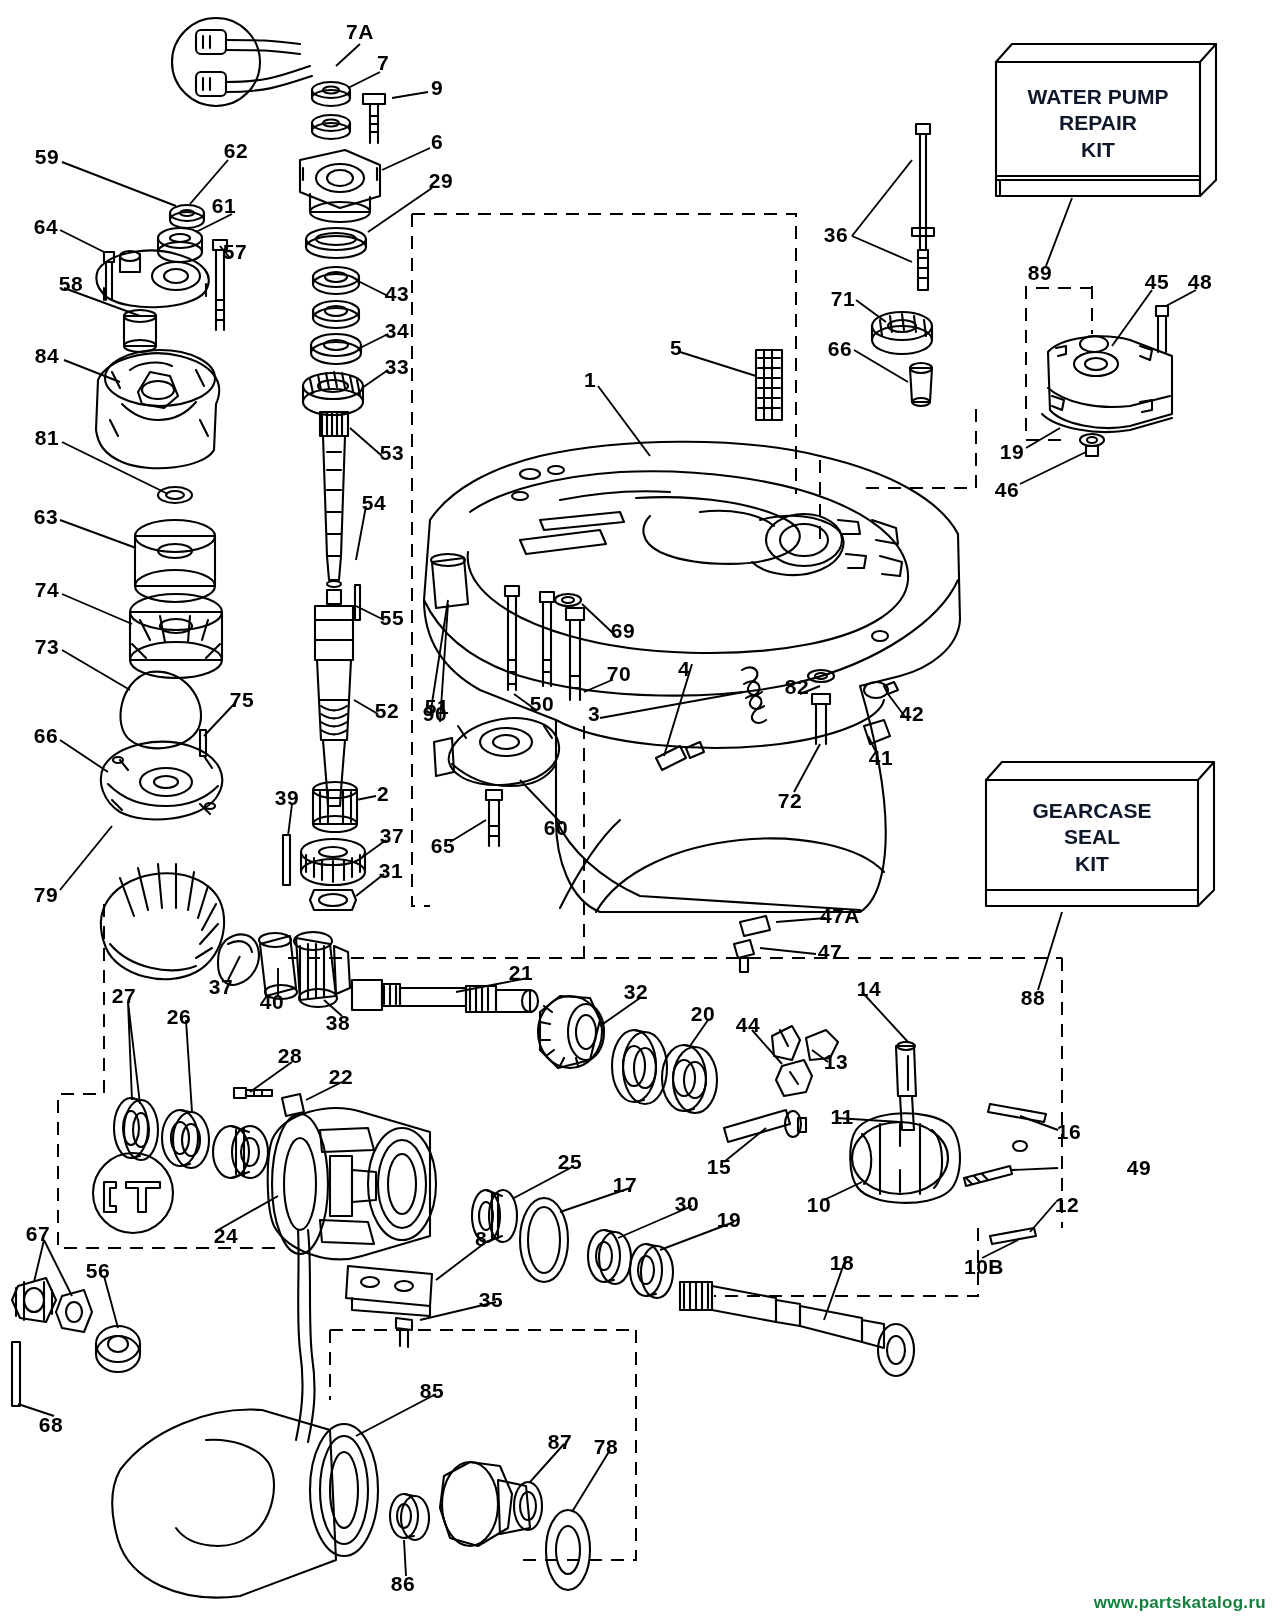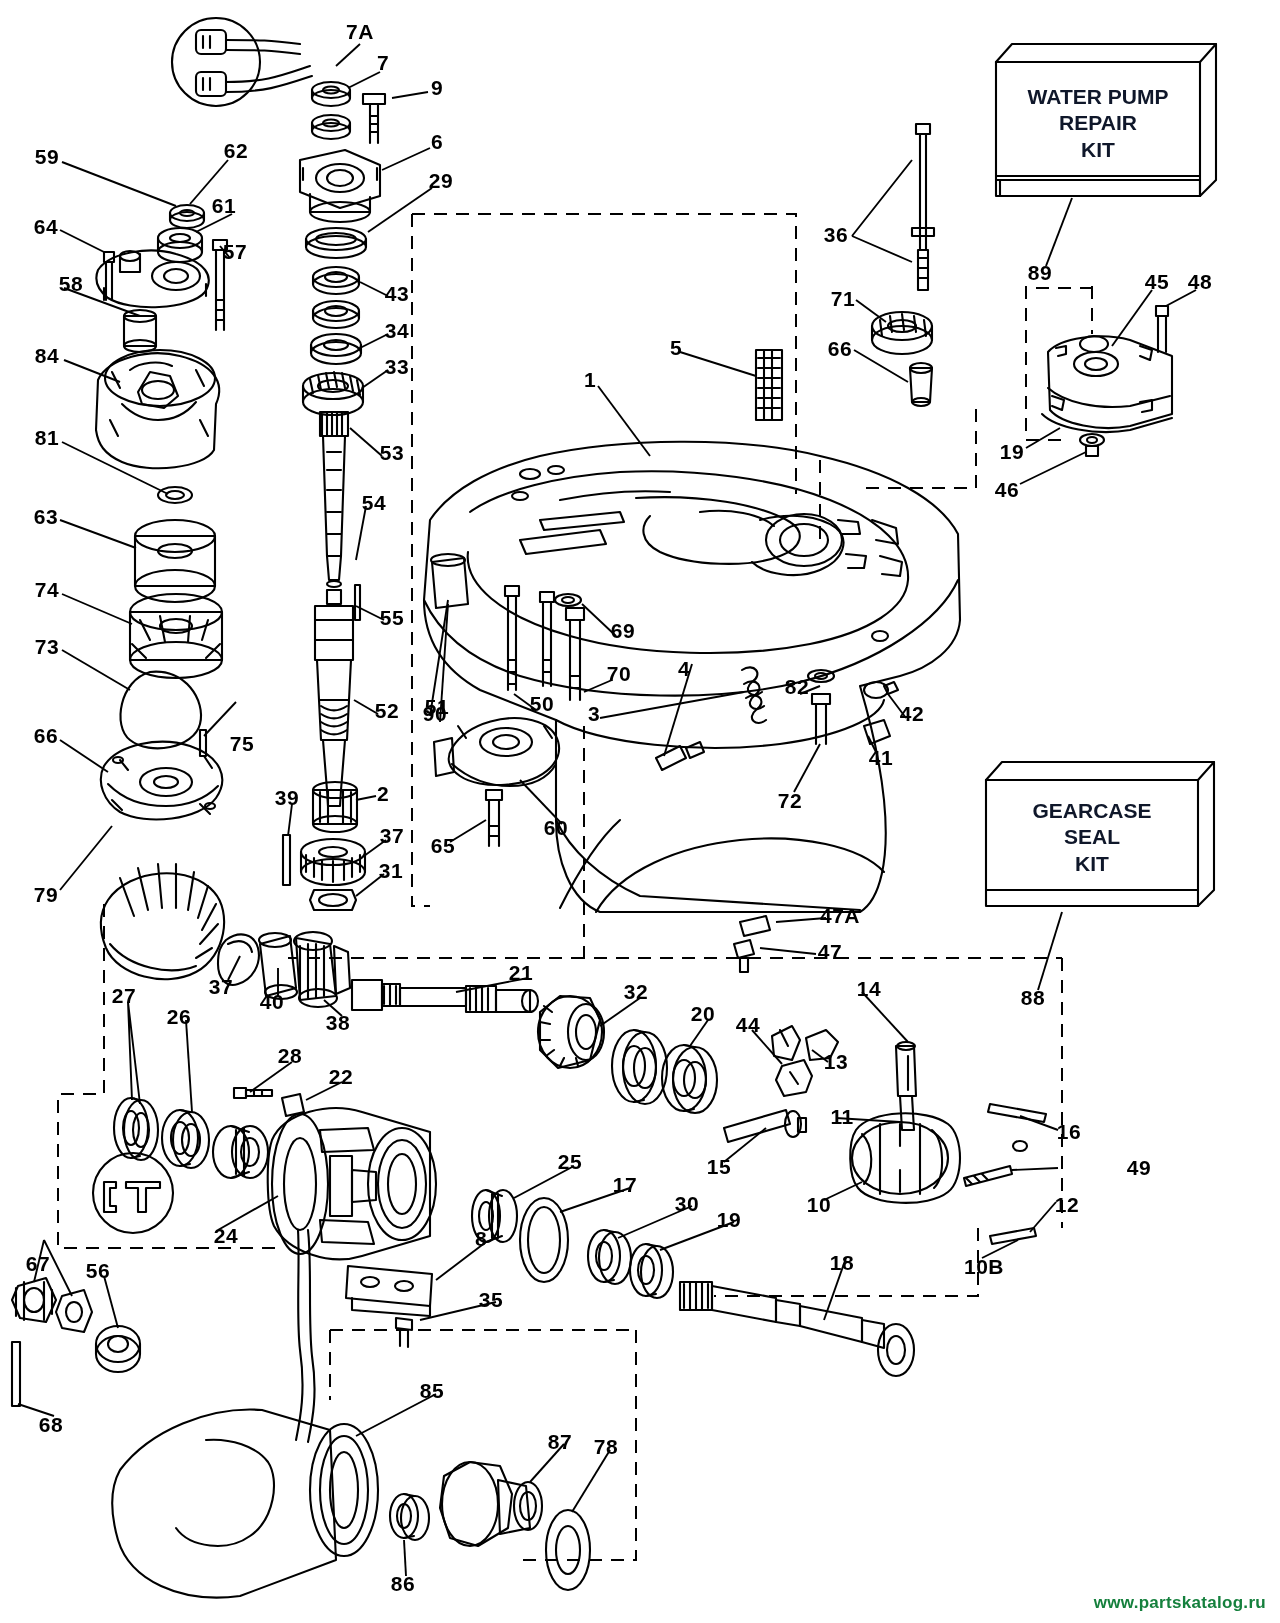--- a/index.html
+++ b/index.html
@@ -649,21 +649,21 @@
     <div class="callout" style="left:397px; top:330px;">34</div>
     <div class="callout" style="left:47px; top:355px;">84</div>
     <div class="callout" style="left:397px; top:366px;">33</div>
     <div class="callout" style="left:47px; top:437px;">81</div>
     <div class="callout" style="left:392px; top:452px;">53</div>
     <div class="callout" style="left:374px; top:502px;">54</div>
     <div class="callout" style="left:46px; top:516px;">63</div>
     <div class="callout" style="left:47px; top:589px;">74</div>
     <div class="callout" style="left:392px; top:617px;">55</div>
     <div class="callout" style="left:47px; top:646px;">73</div>
-    <div class="callout" style="left:242px; top:699px;margin-top:44px;">75</div>
+    <div class="callout" style="left:242px; top:699px;">75</div>
     <div class="callout" style="left:46px; top:735px;">66</div>
     <div class="callout" style="left:387px; top:710px;">52</div>
     <div class="callout" style="left:437px; top:706px;">51</div>
     <div class="callout" style="left:435px; top:713px;">90</div>
     <div class="callout" style="left:542px; top:703px;">50</div>
     <div class="callout" style="left:619px; top:673px;">70</div>
     <div class="callout" style="left:623px; top:630px;">69</div>
     <div class="callout" style="left:594px; top:713px;">3</div>
     <div class="callout" style="left:684px; top:668px;">4</div>
     <div class="callout" style="left:797px; top:686px;">82</div>
@@ -711,21 +711,21 @@
     <div class="callout" style="left:719px; top:1166px;">15</div>
     <div class="callout" style="left:819px; top:1204px;">10</div>
     <div class="callout" style="left:570px; top:1161px;">25</div>
     <div class="callout" style="left:625px; top:1184px;">17</div>
     <div class="callout" style="left:687px; top:1203px;">30</div>
     <div class="callout" style="left:729px; top:1219px;">19</div>
     <div class="callout" style="left:842px; top:1262px;">18</div>
     <div class="callout" style="left:984px; top:1266px;">10B</div>
     <div class="callout" style="left:481px; top:1238px;">8</div>
     <div class="callout" style="left:491px; top:1299px;">35</div>
-    <div class="callout" style="left:38px; top:1233px;margin-top:30px;">67</div>
+    <div class="callout" style="left:38px; top:1233px;">67</div>
     <div class="callout" style="left:98px; top:1270px;">56</div>
     <div class="callout" style="left:51px; top:1424px;">68</div>
     <div class="callout" style="left:432px; top:1390px;">85</div>
     <div class="callout" style="left:560px; top:1441px;">87</div>
     <div class="callout" style="left:606px; top:1446px;">78</div>
     <div class="callout" style="left:403px; top:1583px;">86</div>
   </div>
 
   <div class="kitbox" style="left:1014px; top:84px; width:168px;">WATER PUMP
 REPAIR

